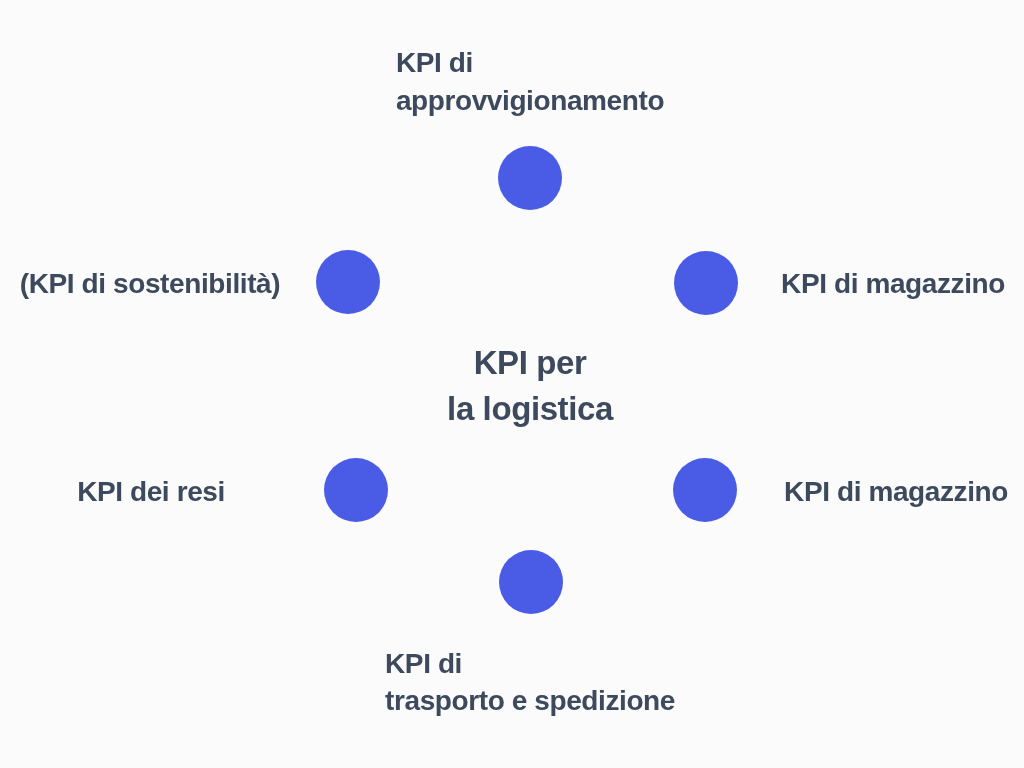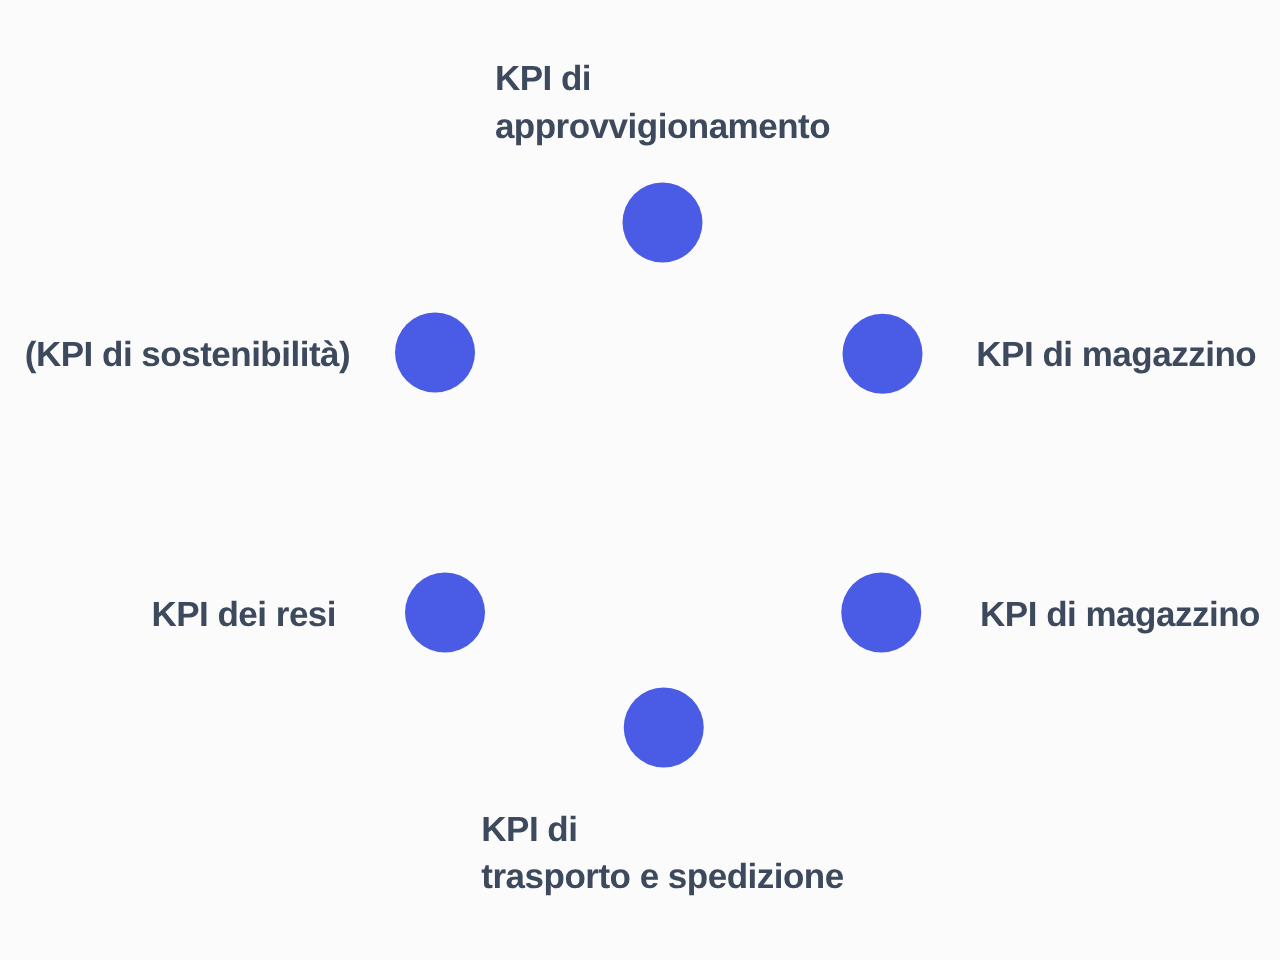--- a/index.html
+++ b/index.html
@@ -36,40 +36,42 @@
     transform: translate(-50%, -50%);
     font-weight: 700;
     font-size: 28px;
     line-height: 38px;
     letter-spacing: -0.4px;
     white-space: pre-line;
   }
   .label-top         { left: 530px; top: 82px;  }
   .label-upper-left  { left: 150px; top: 284px; white-space: nowrap; }
   .label-upper-right { left: 893px; top: 284px; white-space: nowrap; }
-  .label-lower-left  { left: 151px; top: 492px; white-space: nowrap; margin-left: 44px; }
+  .label-lower-left  { left: 151px; top: 492px; white-space: nowrap; }
   .label-lower-right { left: 896px; top: 492px; white-space: nowrap; }
   .label-bottom      { left: 530px; top: 682px; line-height: 37px; }
   .center-title {
     position: absolute;
     left: 530px; top: 386px;
     transform: translate(-50%, -50%);
     font-weight: 700;
     font-size: 33px;
     line-height: 46px;
     letter-spacing: -0.4px;
     white-space: pre-line;
     text-align: center;
   }
 </style>
 </head>
 <body>
 
 <div class="stage">
 
+  <div class="center-title">KPI per
+la logistica</div>
 
   <div class="label label-top">KPI di
 approvvigionamento</div>
   <div class="dot dot-top"></div>
 
   <div class="label label-upper-left">(KPI di sostenibilità)</div>
   <div class="dot dot-upper-left"></div>
 
   <div class="dot dot-upper-right"></div>
   <div class="label label-upper-right">KPI di magazzino</div>

